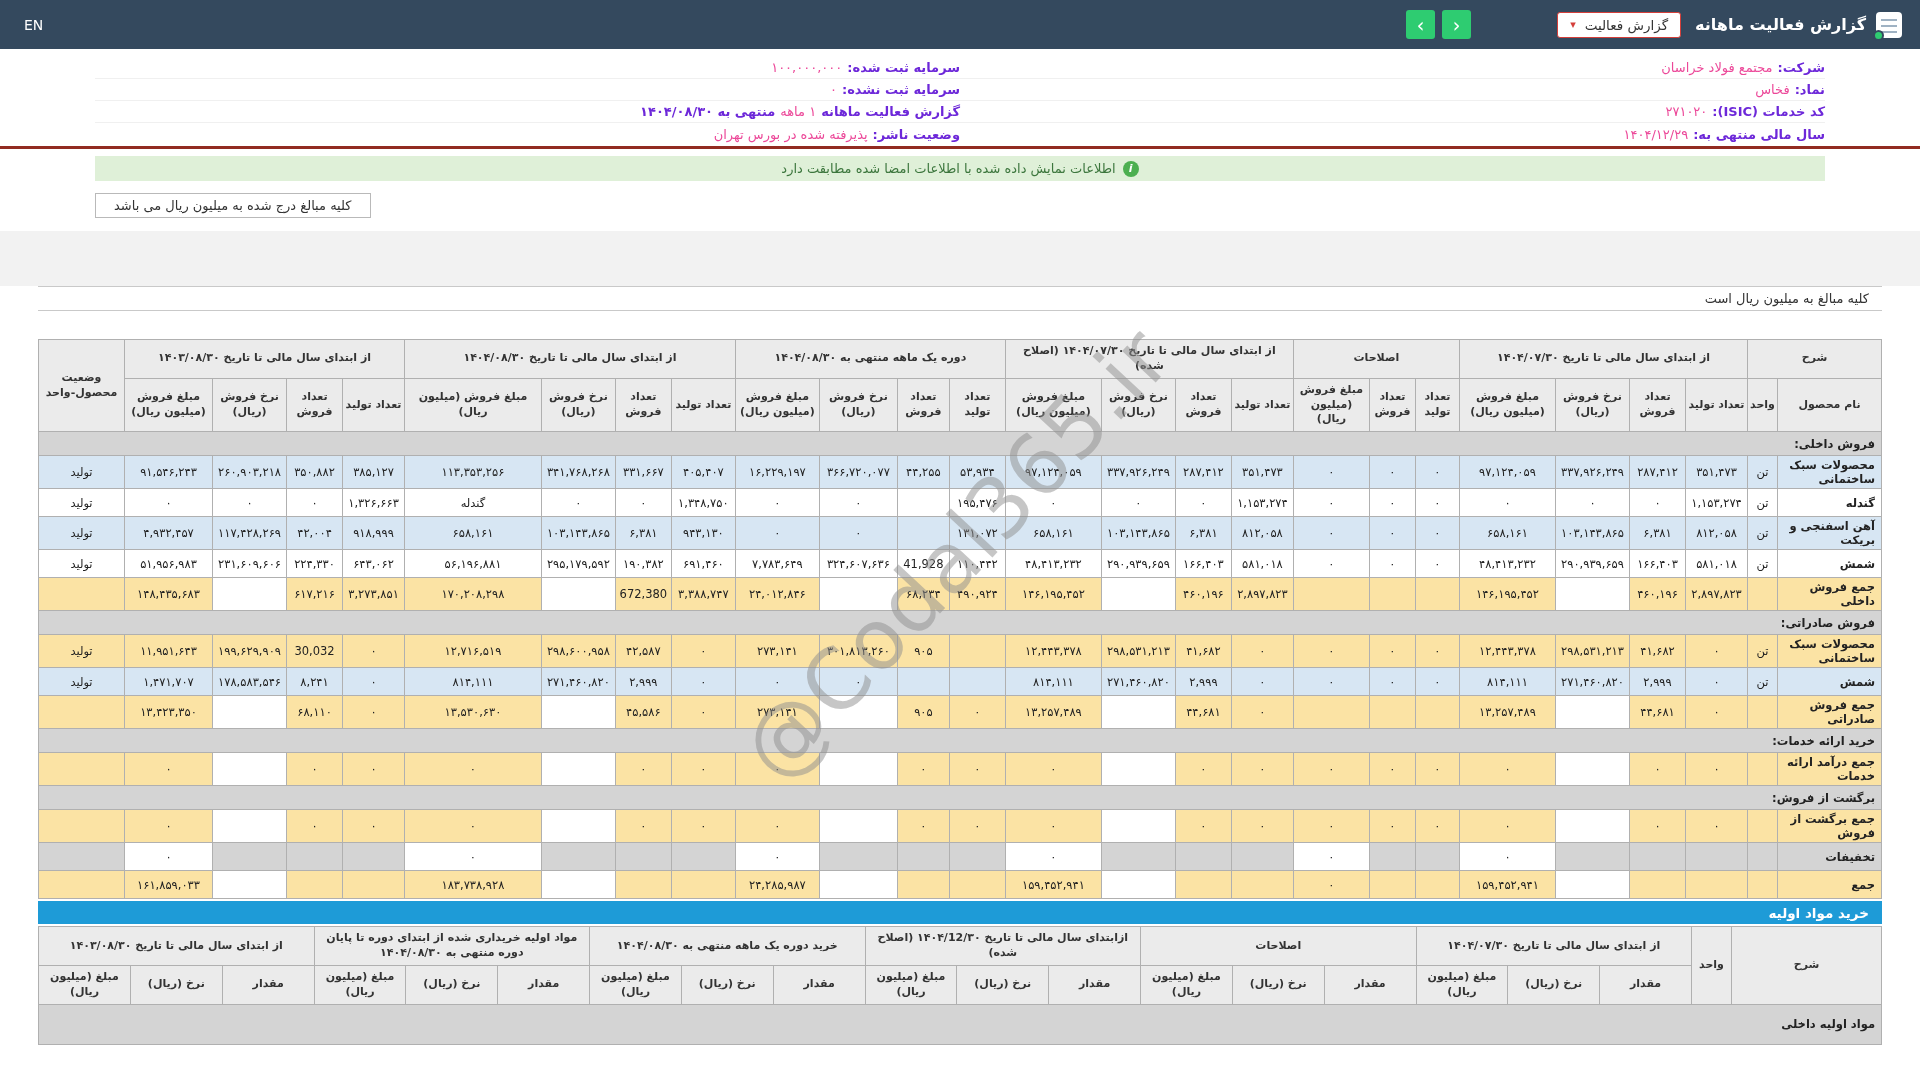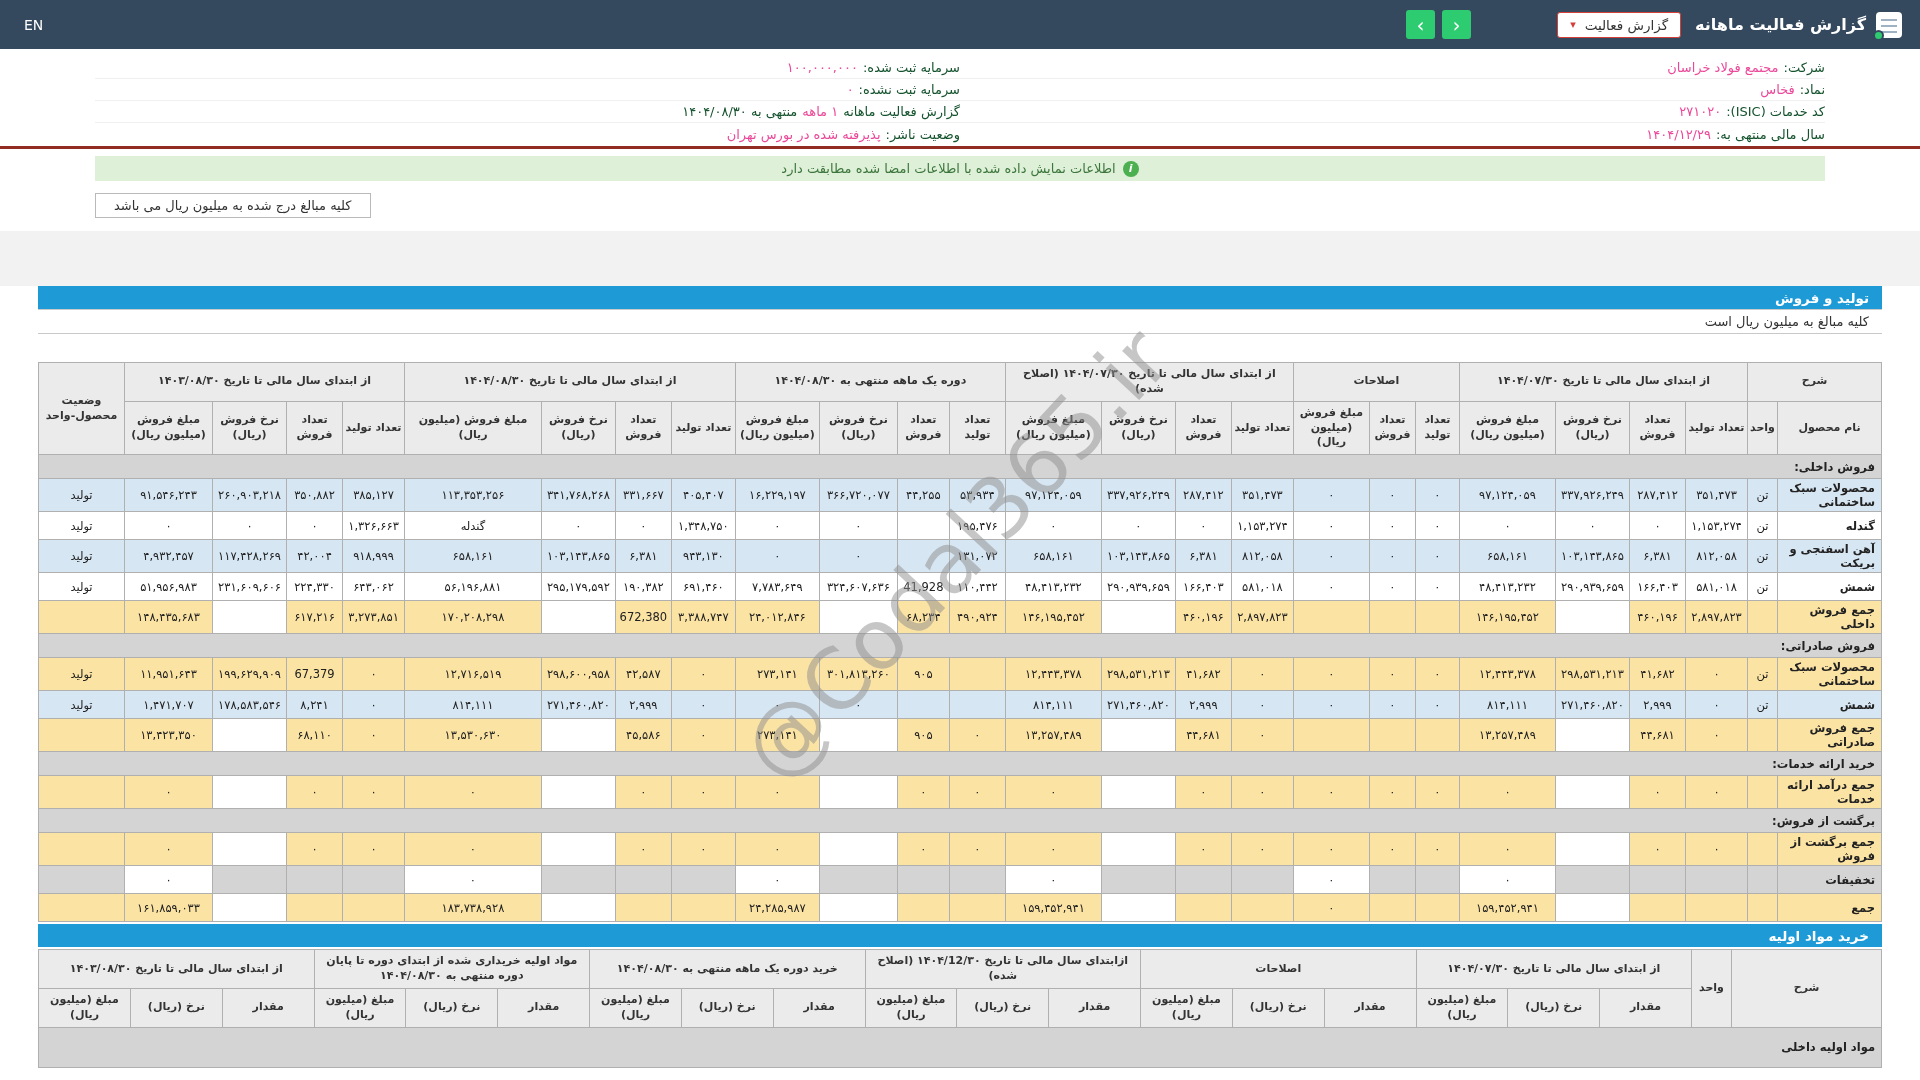--- a/index.html
+++ b/index.html
@@ -20,21 +20,21 @@
   .nav-btn{width:29px;height:29px;background:#2ecc71;border:none;border-radius:3px;color:#fff;font-size:19px;
     line-height:26px;cursor:pointer;font-family:inherit;padding:0}
   .en{margin-inline-start:auto;color:#fff;font-size:14px;cursor:pointer;padding-left:6px}
 
   
   .info{padding:8px 95px 1px;border-bottom:3px solid #922b21}
   .info-cols{display:flex}
   .info-col{flex:1}
   .info-row{display:flex;align-items:center;height:22px;border-bottom:1px solid #f0f0f0;font-size:13px;gap:5px}
   .info-row:last-child{border-bottom:none}
-  .lbl{font-weight:normal;color:#14532d}
+  .lbl{font-weight:bold;color:#6d28d9}
   .val{color:#ec4899}
   .val.link{cursor:pointer}
 
   
   .alert{margin:7px 95px 0;background:#dff0d8;height:25px;display:flex;align-items:center;justify-content:center;
     gap:7px;font-size:13px;color:#3c763d}
   .info-icon{width:16px;height:16px;border-radius:50%;background:#4caf50;color:#fff;font-size:11px;font-weight:bold;
     font-style:italic;display:flex;align-items:center;justify-content:center;flex:0 0 auto}
 
   
@@ -134,21 +134,20 @@
 <div class="alert">
   <span class="info-icon">i</span>
   <span>اطلاعات نمایش داده شده با اطلاعات امضا شده مطابقت دارد</span>
 </div>
 
 <div class="note-box">کلیه مبالغ درج شده به میلیون ریال می باشد</div>
 
 <div class="band"></div>
 
 <section class="main">
-  <div class="sec-bar">تولید و فروش</div>
   <div class="sub-bar">کلیه مبالغ به میلیون ریال است</div>
   <table class="rpt" id="prod-table">
       <colgroup>
         <col style="width: 104px;">
         <col style="width: 30px;">
         <col style="width: 62px;">
         <col style="width: 56px;">
         <col style="width: 74px;">
         <col style="width: 96px;">
         <col style="width: 44px;">
@@ -374,21 +373,21 @@
           <td>۱۲,۴۴۳,۳۷۸</td>
           <td></td>
           <td>۹۰۵</td>
           <td>۳۰۱,۸۱۳,۲۶۰</td>
           <td>۲۷۳,۱۴۱</td>
           <td>۰</td>
           <td>۴۲,۵۸۷</td>
           <td>۲۹۸,۶۰۰,۹۵۸</td>
           <td>۱۲,۷۱۶,۵۱۹</td>
           <td>۰</td>
-          <td>67,379</td>
+          <td>30,032</td>
           <td>۱۹۹,۶۲۹,۹۰۹</td>
           <td>۱۱,۹۵۱,۶۴۳</td>
           <td>تولید</td>
         </tr>
         <tr class="row-blue">
           <td class="name-cell">شمش</td>
           <td>تن</td>
           <td>۰</td>
           <td>۲,۹۹۹</td>
           <td>۲۷۱,۴۶۰,۸۲۰</td>

